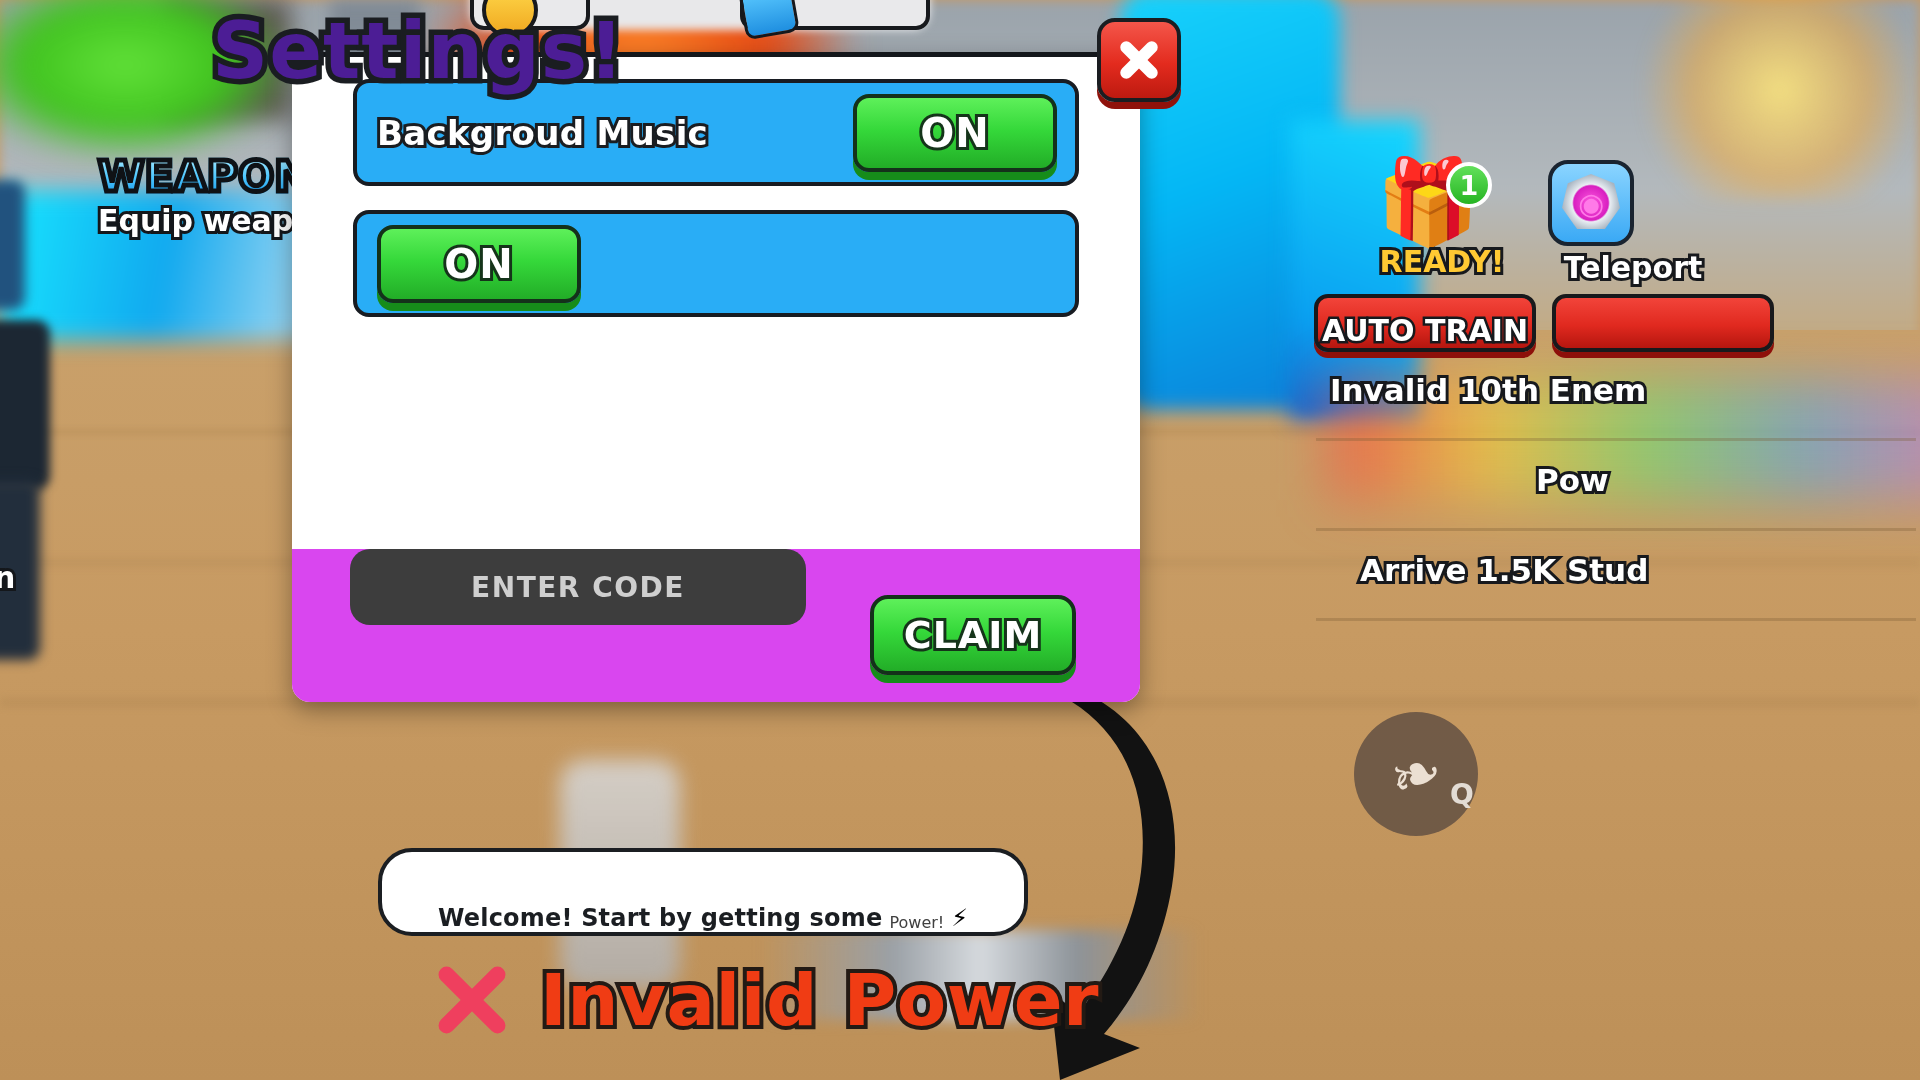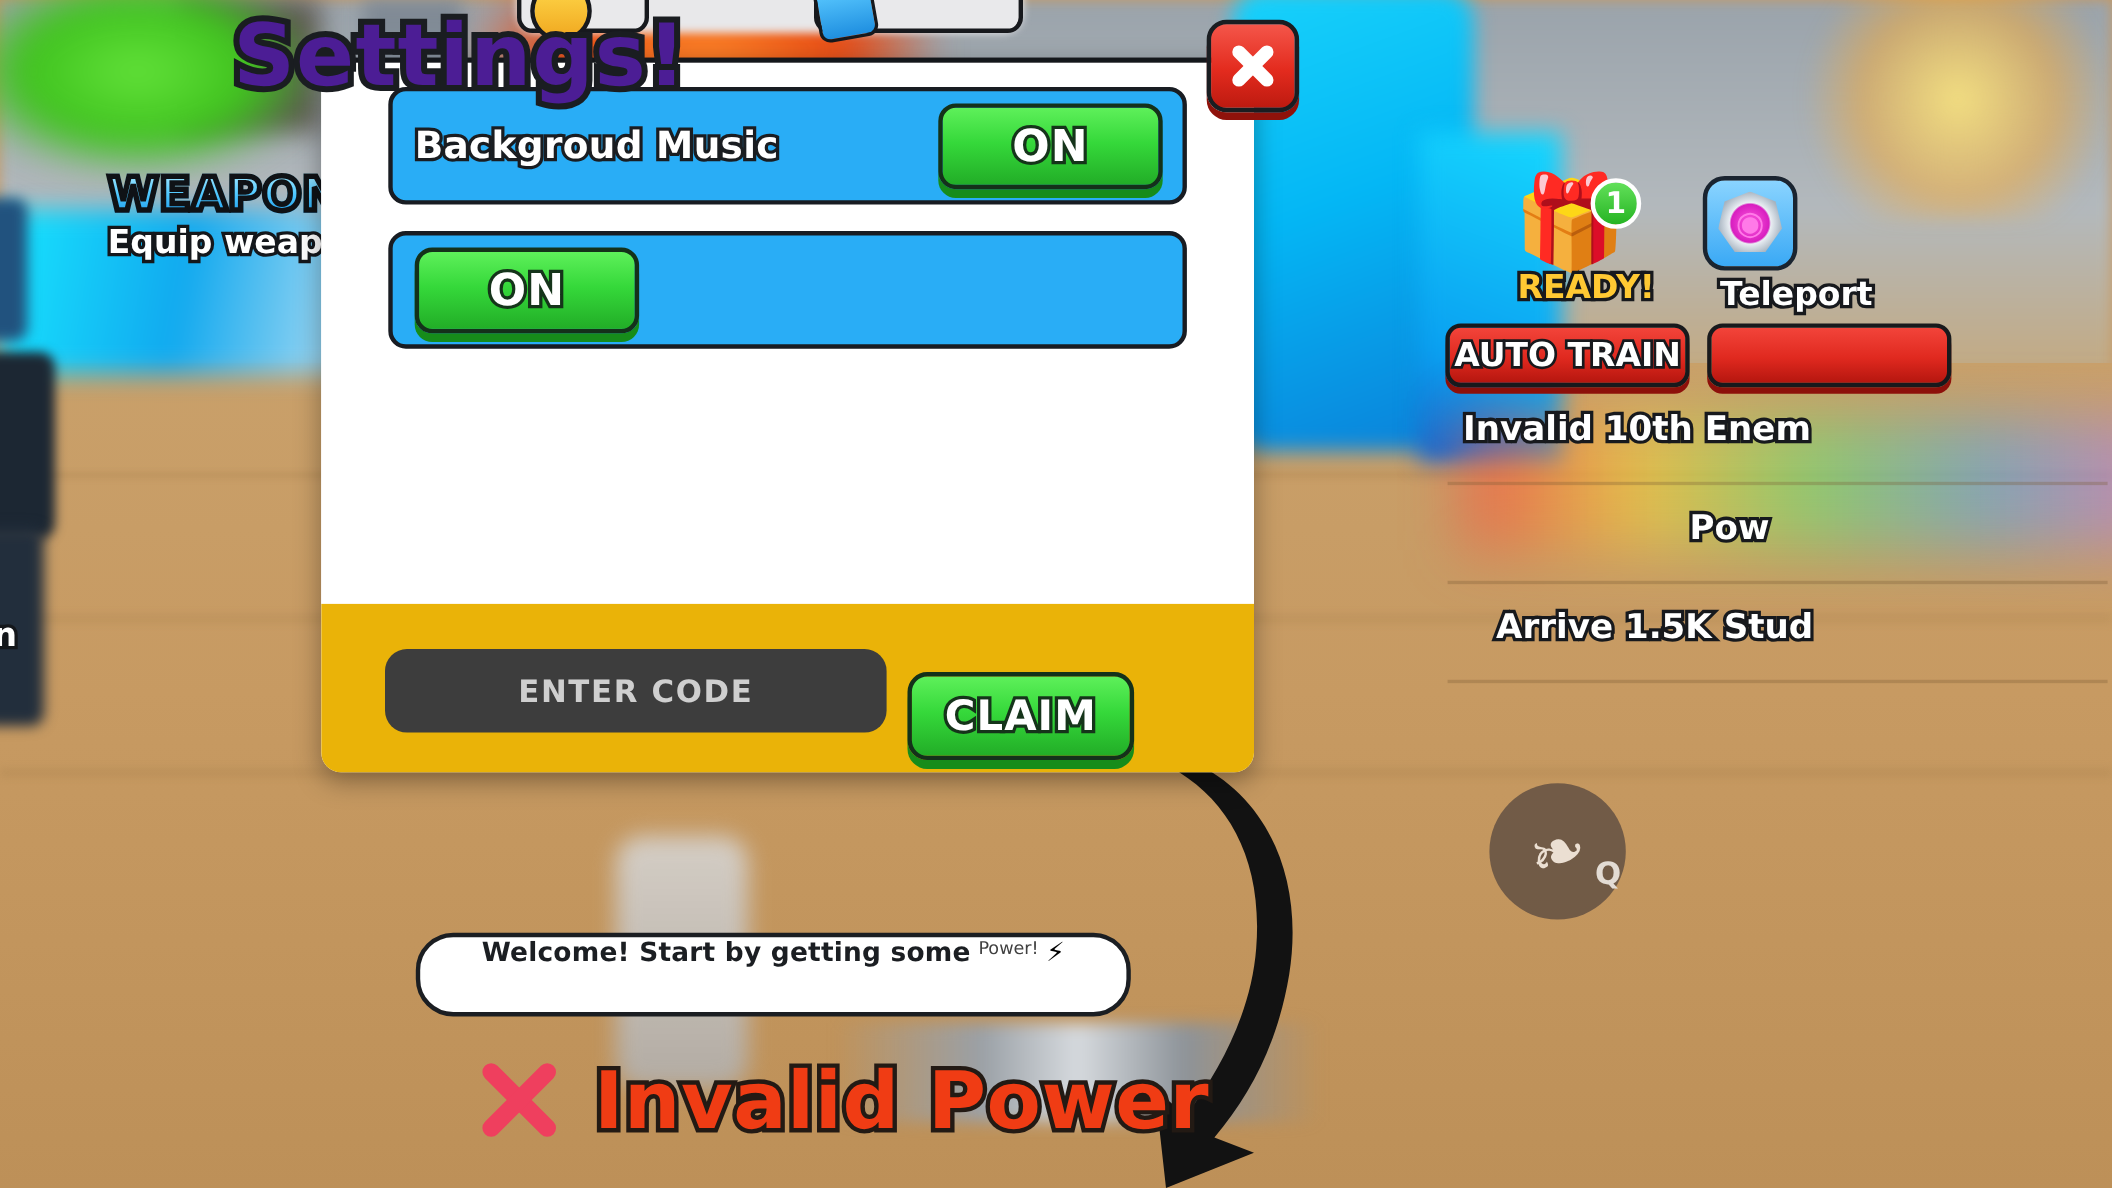--- a/index.html
+++ b/index.html
@@ -144,21 +144,21 @@
     margin-top:4px; margin-left:-10px; width:230px; text-align:center;
     font-size:30px; font-weight:bold; color:#fff;
     -webkit-text-stroke:6px #17191d; paint-order:stroke fill;
   }
 
   .auto-train-btn {
     position:absolute; left:-16px; top:294px; width:222px; height:58px;
     border-radius:14px; border:4px solid #18191c;
     background:linear-gradient(180deg,#f2443a 0%, #e0291f 55%, #b5160f 100%);
     box-shadow:0 6px 0 #8d100a;
-    display:flex; align-items:center; justify-content:center;
+    display:flex; align-items:flex-end; justify-content:center;
   }
   .auto-train-btn span {
     font-size:30px; font-weight:bold; color:#fff;
     -webkit-text-stroke:5px #17191d; paint-order:stroke fill;
   }
   .auto-train-btn2 {
     position:absolute; left:222px; top:294px; width:222px; height:58px;
     border-radius:14px; border:4px solid #18191c;
     background:linear-gradient(180deg,#f2443a 0%, #e0291f 55%, #b5160f 100%);
     box-shadow:0 6px 0 #8d100a;
@@ -189,23 +189,23 @@
   .shop-key {
     position:absolute; left:120px; top:778px;
     font-size:28px; font-weight:bold; color:#e3dcd4;
   }
 
   
   #swoosh-arrow { position:absolute; left:1020px; top:690px; width:230px; height:390px; z-index:9; }
 
   
   #welcome-banner {
-    position:absolute; left:378px; top:848px; width:650px; height:76px; z-index:7;
+    position:absolute; left:378px; top:848px; width:650px; height:88px; z-index:7;
     background:#fff; border-radius:34px; border:4px solid #1b1e22;
-    display:flex; align-items:flex-start; justify-content:center; gap:7px;
+    display:flex; align-items:flex-end; justify-content:center; gap:7px;
   }
   .welcome-txt {
     font-size:24px; font-weight:bold; color:#1b1e22; letter-spacing:.2px;
   }
   .welcome-power { font-size:16px; font-weight:normal; color:#404040; }
   .welcome-bolt { font-size:24px; }
 
   
   #invalid-toast {
     position:absolute; left:430px; top:958px; z-index:10;
@@ -272,22 +272,22 @@
     background:linear-gradient(180deg,#5ef05a 0%, #35d83a 46%, #22ad27 100%);
     box-shadow:0 8px 0 #168c1a;
     display:flex; align-items:center; justify-content:center; cursor:pointer;
   }
   .toggle-btn span {
     font-size:40px; font-weight:bold; color:#fff; letter-spacing:1px;
     -webkit-text-stroke:6px #15341a; paint-order:stroke fill;
   }
 
   .modal-footer {
-    height:158px; background:#eab308;
-    display:flex; align-items:center; gap:19px; padding:0 58px;
+    height:158px; background:#d946ef;
+    display:flex; gap:64px; padding:0 58px;
   }
   .code-input {
     width:456px; height:76px; border-radius:20px; background:#3d3d3d;
     border:none; outline:none; cursor:text;
     display:flex; align-items:center; justify-content:center;
   }
   .code-input span {
     font-size:28px; font-weight:bold; color:#cfcfcf; letter-spacing:1.5px;
   }
   .claim-btn {

